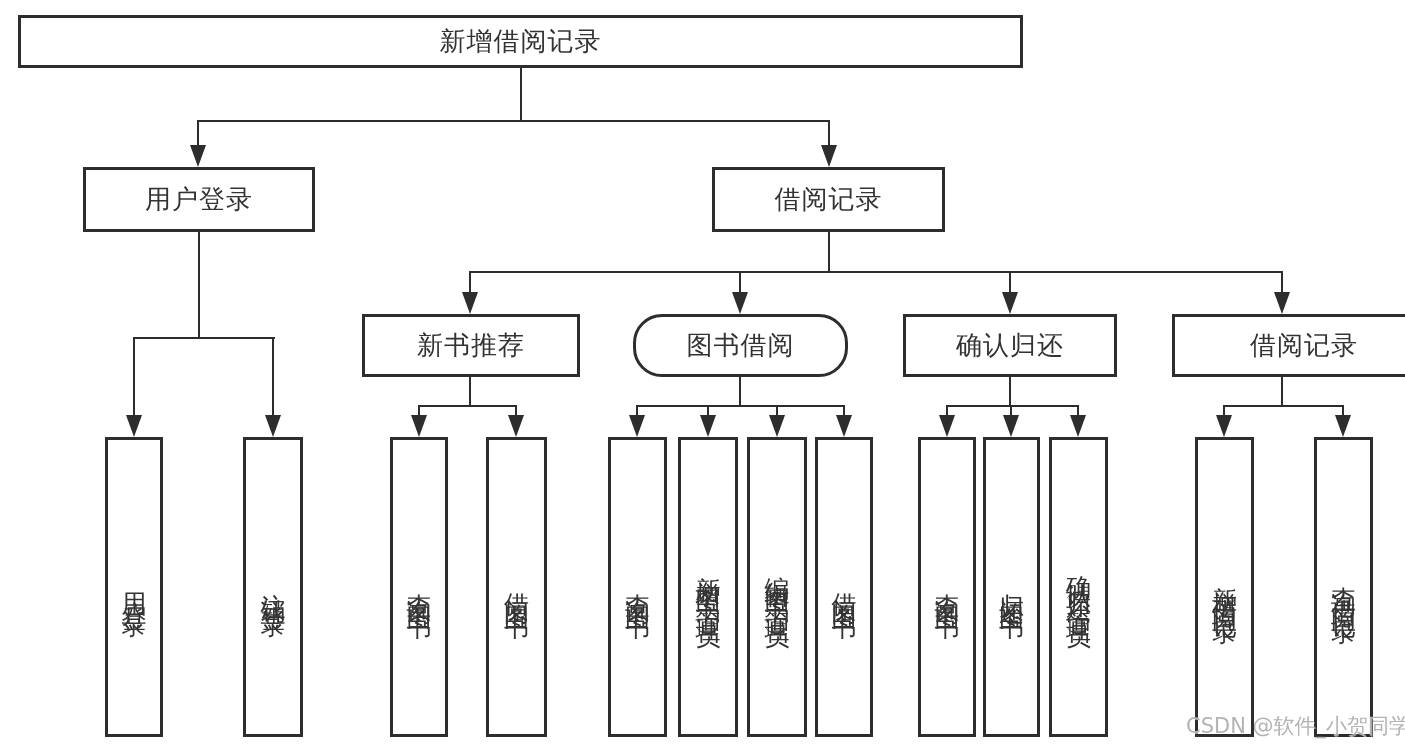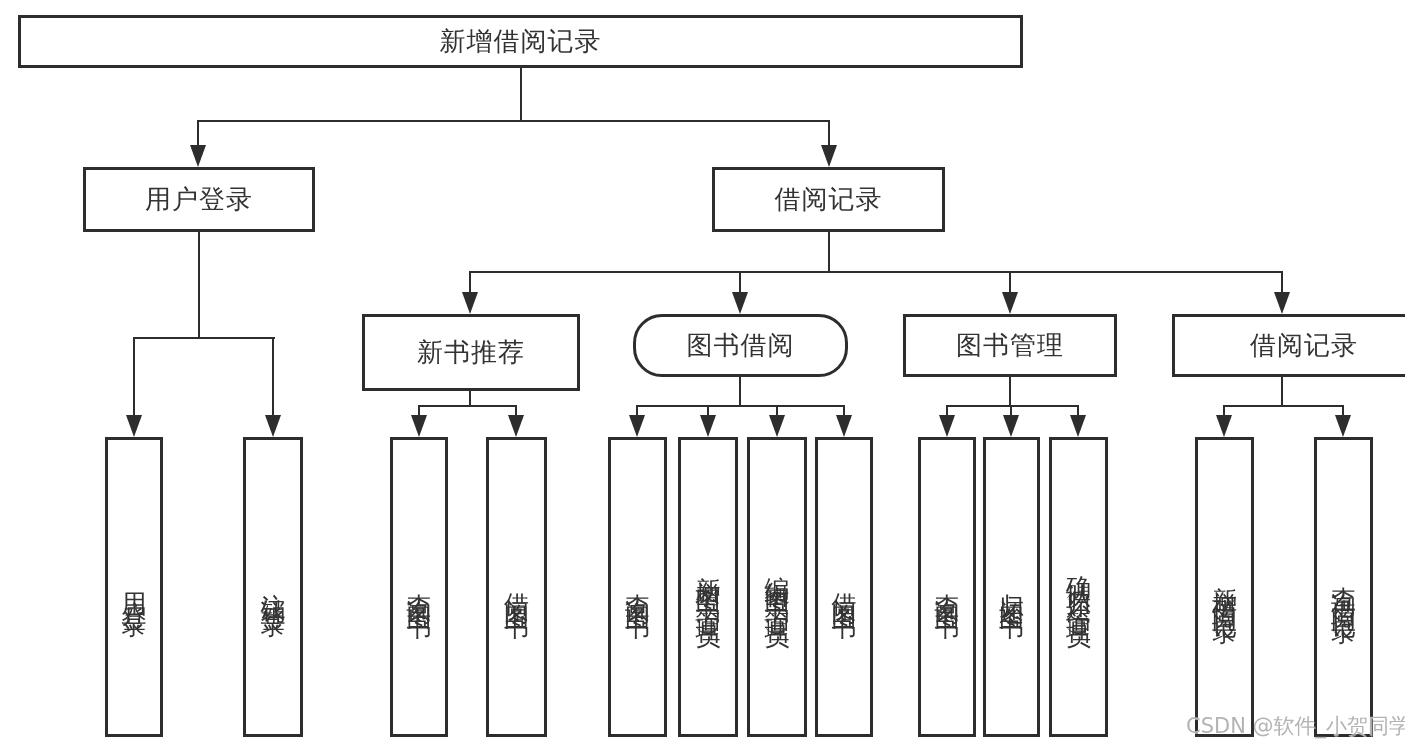--- a/index.html
+++ b/index.html
@@ -95,28 +95,28 @@
   <div class="ln" style="left:469px;top:271px;width:814px;height:2px;"></div>
   <div class="ln" style="left:469px;top:271px;width:2px;height:23px;"></div>
   <div class="arr" style="left:462px;top:292px;"></div>
   <div class="ln" style="left:739px;top:271px;width:2px;height:23px;"></div>
   <div class="arr" style="left:732px;top:292px;"></div>
   <div class="ln" style="left:1009px;top:271px;width:2px;height:23px;"></div>
   <div class="arr" style="left:1002px;top:292px;"></div>
   <div class="ln" style="left:1281px;top:271px;width:2px;height:23px;"></div>
   <div class="arr" style="left:1274px;top:292px;"></div>
 
-  <div class="box" style="left:362px;top:314px;width:218px;height:77px;">
+  <div class="box" style="left:362px;top:314px;width:218px;height:63px;">
     <span>新书推荐</span>
   </div>
   <div class="box" style="left:633px;top:314px;width:215px;height:63px;border-radius:29px;">
     <span>图书借阅</span>
   </div>
   <div class="box" style="left:903px;top:314px;width:214px;height:63px;">
-    <span>图书管理</span>
+    <span>确认归还</span>
   </div>
   <div class="box" style="left:1172px;top:314px;width:264px;height:63px;">
     <span>借阅记录</span>
   </div>
 
   <div class="ln" style="left:469px;top:377px;width:2px;height:30px;"></div>
   <div class="ln" style="left:418px;top:405px;width:99px;height:2px;"></div>
   <div class="ln" style="left:418px;top:405px;width:2px;height:12px;"></div>
   <div class="arr" style="left:411px;top:415px;"></div>
   <div class="ln" style="left:515px;top:405px;width:2px;height:12px;"></div>

